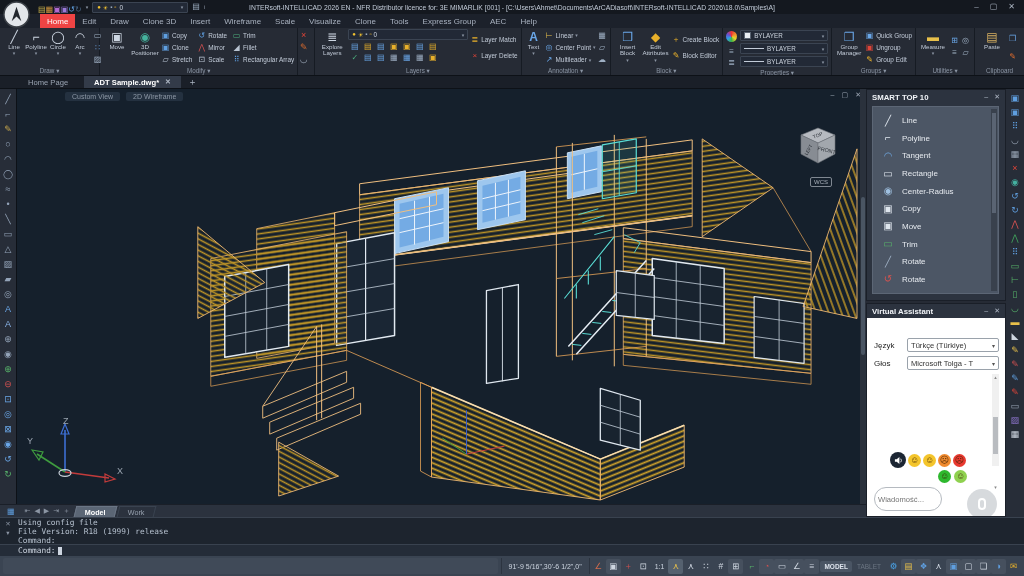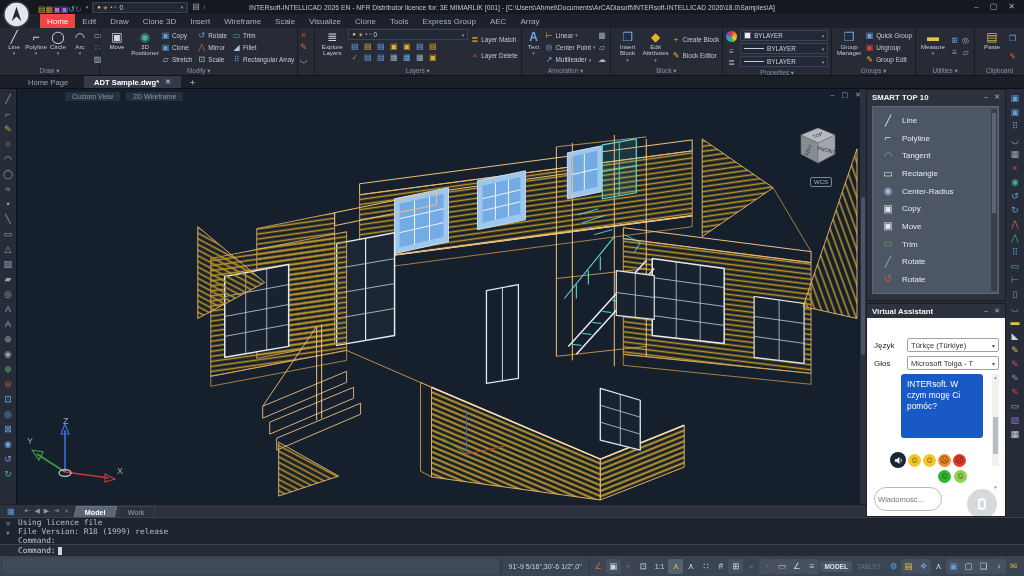--- a/index.html
+++ b/index.html
@@ -207,21 +207,21 @@
       <div class="mtab">
         <span>Tools</span>
       </div>
       <div class="mtab">
         <span>Express Group</span>
       </div>
       <div class="mtab">
         <span>AEC</span>
       </div>
       <div class="mtab">
-        <span>Array</span>
+        <span>Help</span>
       </div>
     </div>
 
   <div class="ribbon">
 
     <div class="rgroup" style="width:100px">
       <div class="rbody">
         <div style="display:flex">
             <div class="bigbtn" style="width:22px">
             <span class="bicon" style="color: rgb(205, 214, 226);">╱</span>
@@ -772,21 +772,20 @@
           </div>
         </div>
         <div class="arow">
           <span class="albl">Głos</span>
           <div class="aselect">
             <span>Microsoft Tolga - T</span>
             <span class="chev">▾</span>
           </div>
         </div>
         <div class="chatarea">
-          <div class="bubble">INTERsoft. W czym mogę Ci pomóc?</div>
           <div class="chatscroll">
             <span class="arr" style="top:0">▴</span>
             <div class="thumb"></div>
             <span class="arr" style="bottom:-24px">▾</span>
           </div>
           <div class="reactrow">
             <span class="speaker">
               <svg width="9" height="9" viewBox="0 0 10 10">
                   <path d="M1,3.5 L3,3.5 L6,1 L6,9 L3,6.5 L1,6.5 Z" fill="#fff"></path>
                   <path d="M7.5,3 Q9,5 7.5,7" stroke="#fff" stroke-width="0.9" fill="none"></path>
@@ -861,21 +860,21 @@
           <span>Work</span>
         </div>
       </div>
   </div>
 
   <div class="cmd">
     <div class="cmdgutter">
       <span>✕</span>
       <span>▾</span>
     </div>
-    <div class="cmdlines"><div>Using licence file</div><div>File Version: R18 (1999) release</div><div>Command:</div></div>
+    <div class="cmdlines"><div>Using config file</div><div>File Version: R18 (1999) release</div><div>Command:</div></div>
     <div class="cmdprompt">
       <span>Command:</span>
       <span class="caret"></span>
     </div>
   </div>
 
   <div class="statusbar">
     <div class="stspacer"></div>
     <div class="stcoords">91'-9 5/16",30'-6 1/2",0"</div>
     <div style="display:flex">

